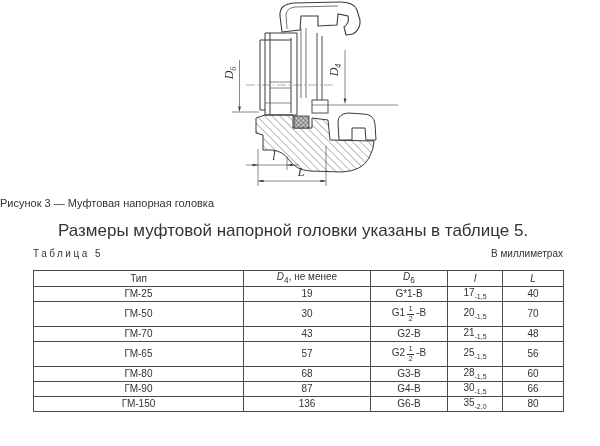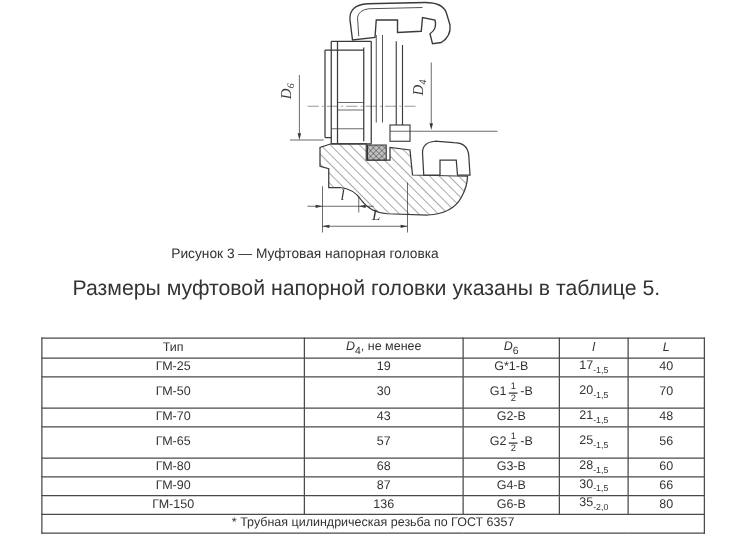--- a/index.html
+++ b/index.html
@@ -3,21 +3,21 @@
 <meta charset="utf-8">
 <style>
   html,body{margin:0;padding:0;background:#fff;}
   .page{
     position:relative;width:600px;height:446px;background:#ffffff;overflow:hidden;
     font-family:"Liberation Sans",sans-serif;color:#333;
   }
   svg#figure{position:absolute;left:222px;top:0;}
   .dimtext{font-family:"Liberation Serif",serif;font-style:italic;font-size:12px;fill:#333;}
   .dimsub{font-size:8px;}
-  .figure-caption{position:absolute;top:197px;left:0;width:488px;text-align:center;font-size:11px;}
+  .figure-caption{position:absolute;top:197px;left:0;width:488px;text-align:left;font-size:11px;}
   .paragraph{position:absolute;top:221px;left:33px;right:20px;font-size:17px;text-indent:25px;}
   .table-meta{position:absolute;top:248px;left:33px;width:530px;display:flex;justify-content:space-between;font-size:10px;}
   .table-title{letter-spacing:2.5px;}
   .units-note{letter-spacing:0;}
   table.dims{
     position:absolute;top:270px;left:33px;width:530px;border-collapse:collapse;
     font-size:10px;line-height:1;table-layout:fixed;border-radius:21px;
   }
   table.dims td,table.dims th{
     border:1px solid #4a4a4a;text-align:center;vertical-align:middle;
@@ -101,20 +101,24 @@
       <path d="M326 146 V186 M258 181 H326" stroke="#3a3a3a" stroke-width="0.6" fill="none"></path>
       <path d="M258 181 L263.5 179.7 L263.5 182.3 Z M326 181 L320.5 179.7 L320.5 182.3 Z" fill="#3a3a3a"></path>
       <text class="dimtext" x="301" y="176" text-anchor="middle">L</text>
     </g>
   </svg>
 
   <div class="figure-caption">Рисунок 3 — Муфтовая напорная головка</div>
 
   <div class="paragraph">Размеры муфтовой напорной головки указаны в таблице 5.</div>
 
+  <div class="table-meta">
+    <span class="table-title">Таблица 5</span>
+    <span class="units-note">В миллиметрах</span>
+  </div>
 
   <table class="dims">
     <colgroup>
       <col style="width:210px">
         <col style="width:127px">
         <col style="width:77px">
       <col style="width:55px">
         <col style="width:61px">
     </colgroup>
     <thead>
@@ -169,19 +173,16 @@
         <td><span>30</span><sub class="tol">-1,5</sub></td>
         <td>66</td>
       </tr>
       <tr class="reg">
         <td>ГМ-150</td>
         <td>136</td>
         <td>G6-В</td>
         <td><span>35</span><sub class="tol">-2,0</sub></td>
         <td>80</td>
       </tr>
-      <tr class="foot">
-        <td class="fn" colspan="5">* Трубная цилиндрическая резьба по ГОСТ 6357</td>
-      </tr>
     </tbody>
   </table>
 
 </div>
 
 </body></html>

